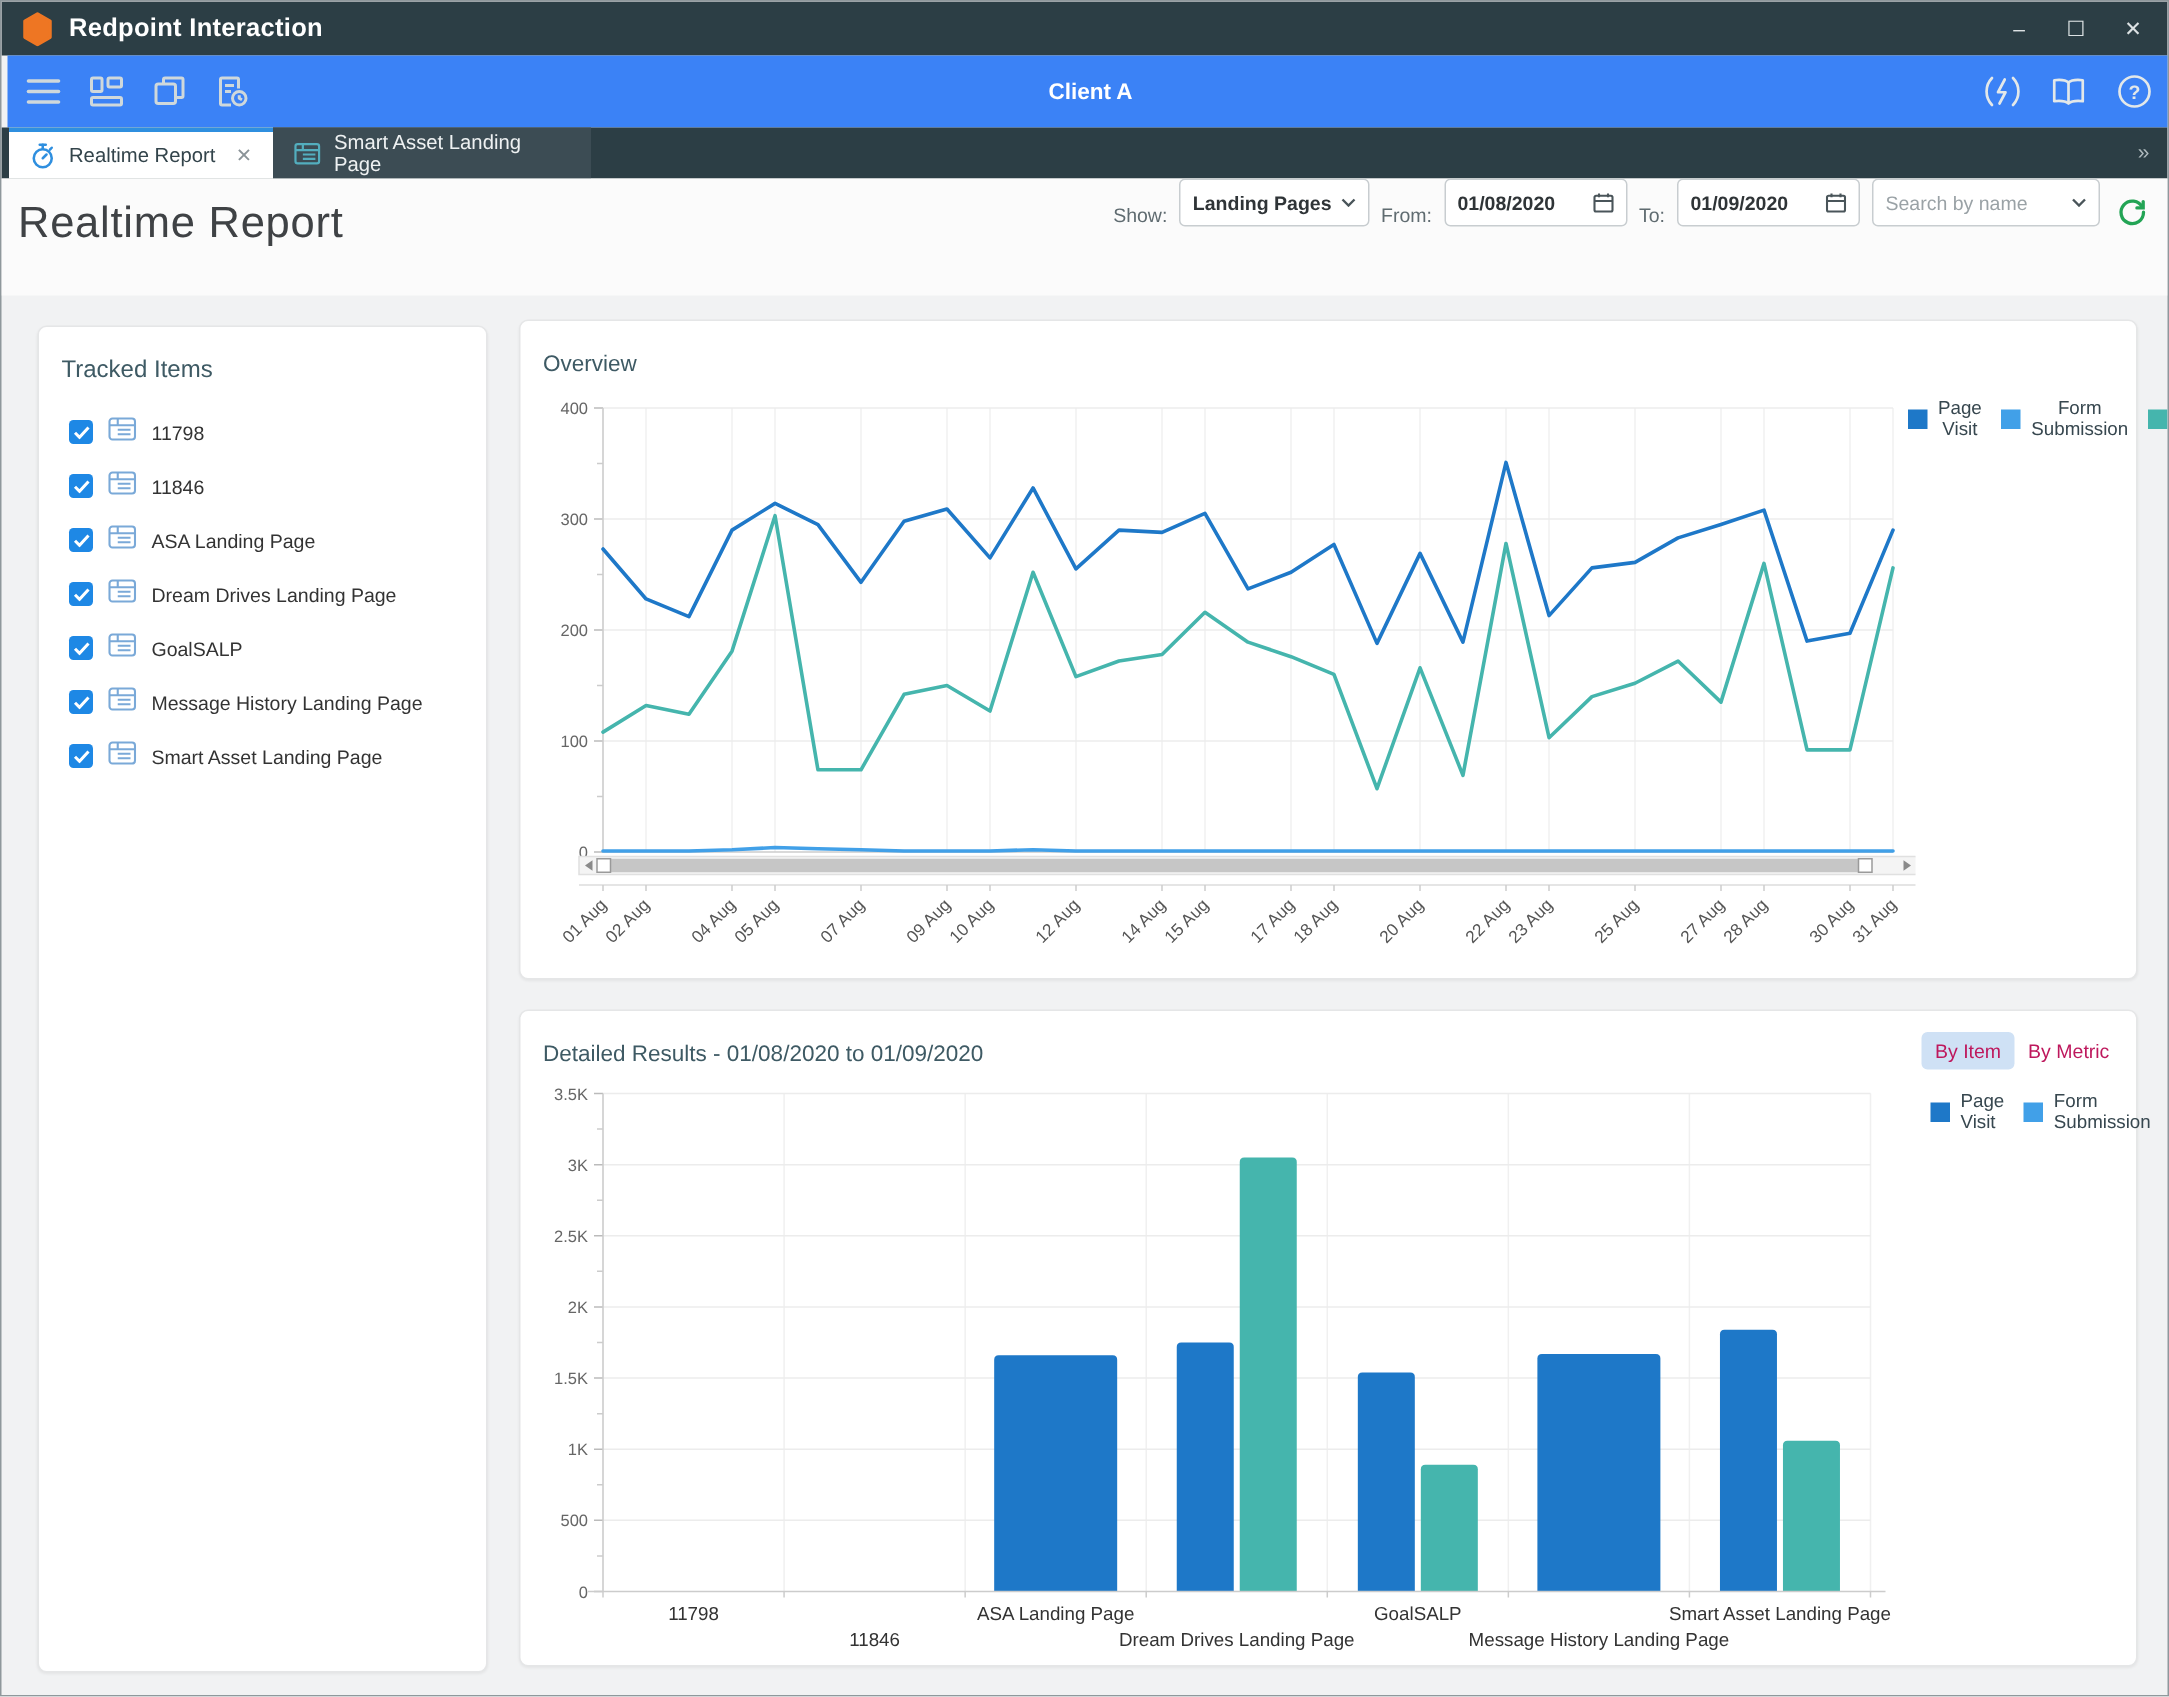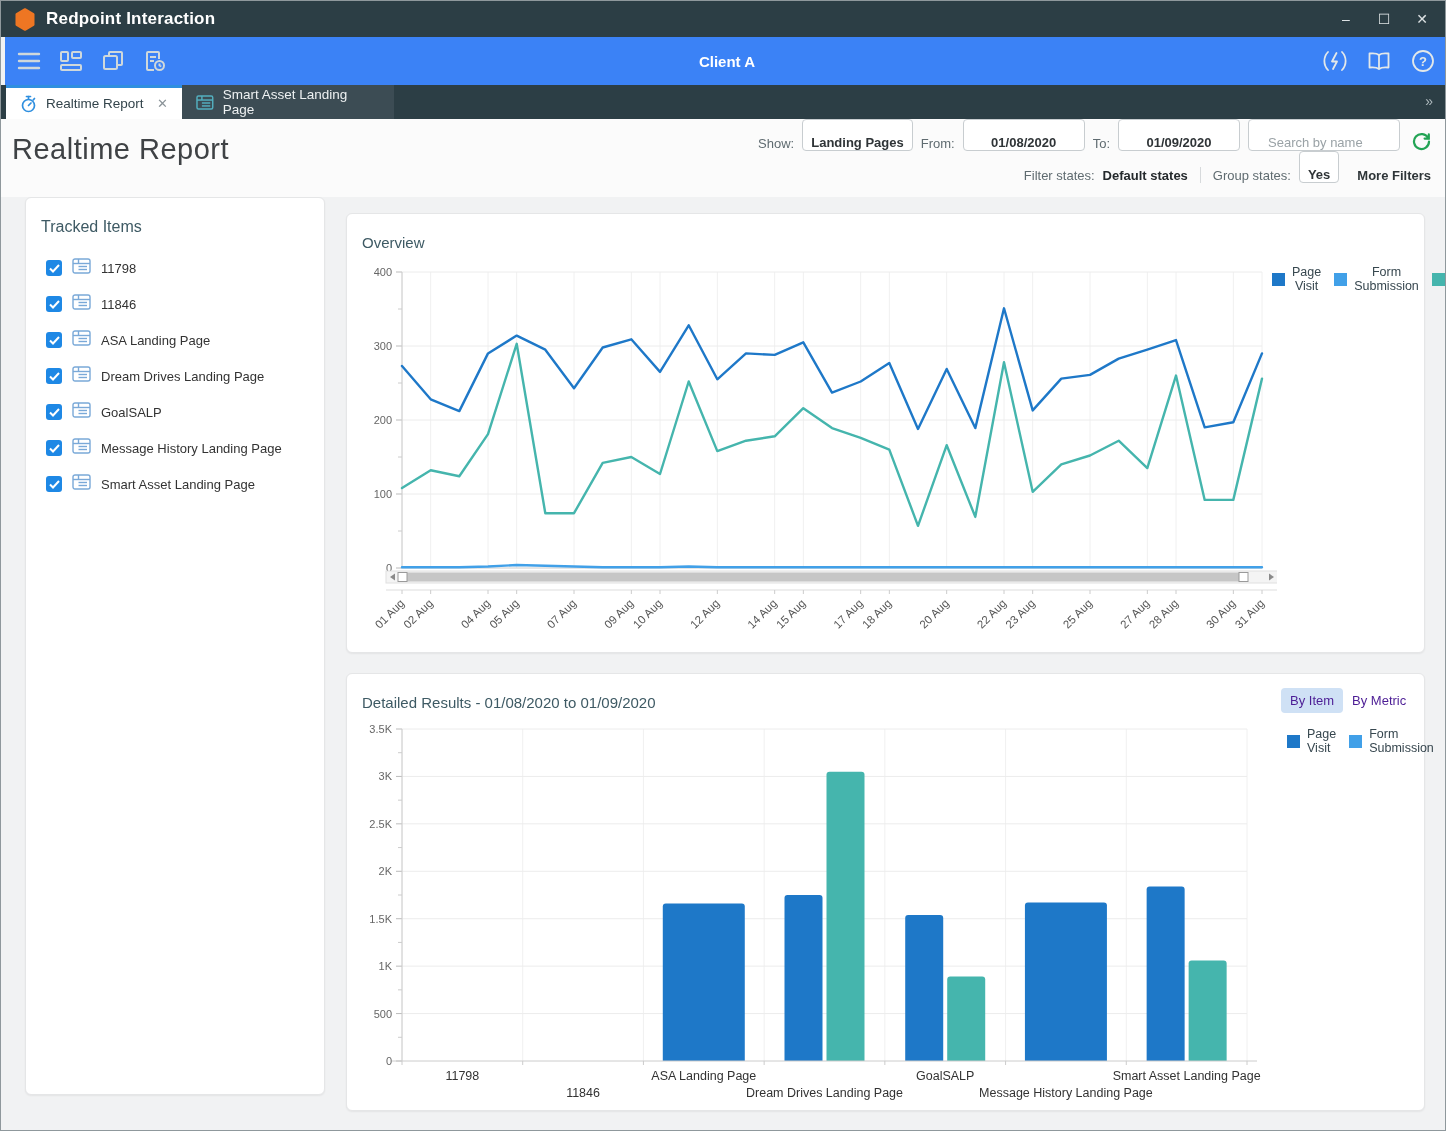--- a/index.html
+++ b/index.html
@@ -28,49 +28,49 @@
   .tab-close { margin-left:auto; color:#8a9398; font-size:13px; }
   .tab-overflow { position:absolute; right:14px; top:8px; color:#aeb9bd; font-size:14px; letter-spacing:-2px; }
 
   
   .pagehead { position:absolute; left:0; top:118px; width:100%; height:78px; background:#fbfbfb; }
   .pagehead h1 { position:absolute; left:11px; top:14px; font-size:29px; font-weight:normal; color:#3f4245; letter-spacing:.5px; }
   .frow { position:absolute; right:14px; display:flex; align-items:flex-end; gap:8px; }
   .frow1 { top:6px; height:26px; }
   .frow2 { top:40px; height:24px; }
   .flabel { color:#5f6b70; font-size:13px; }
-  .fbox { display:flex; align-items:center; gap:6px; border:1px solid #c8cdd0; border-radius:4px; background:#fff; height:25px; padding:15px 8px; font-size:13px; color:#2f3437;flex-direction:column; }
+  .fbox { display:flex; align-items:center; gap:6px; border:1px solid #c8cdd0; border-radius:4px; background:#fff; height:25px; padding:15px 8px; font-size:13px; color:#2f3437; }
   .chev { width:10px; height:6px; }
   .searchbox { width:152px; justify-content:space-between; }
   .searchbox input { border:none; outline:none; width:112px; font-size:13px; color:#333; font-family:inherit; background:transparent; }
   .searchbox input::placeholder { color:#9aa2a6; }
   .fstatic { color:#24292c; font-size:13px; font-weight:bold; }
   .fdivider { width:1px; height:16px; background:#d7dadc; margin:0 4px; }
   .morefilters { color:#2e3538; font-size:13px; font-weight:bold; margin-left:10px; }
 
   
   .card { position:absolute; background:#fff; border:1px solid #e5e6e7; border-radius:6px; box-shadow:0 1px 2px rgba(0,0,0,.06); }
   .card-title { position:absolute; left:15px; top:20px; font-size:15px; color:#3e5a64; }
-  .tracked { left:24px; top:196px; width:300px; height:898px; }
+  .tracked { left:24px; top:216px; width:300px; height:898px; }
   .overviewcard { left:345px; top:212px; width:1079px; height:440px;text-align:center; }
   .detailedcard { left:345px; top:672px; width:1079px; height:438px; }
 
   .tracked-list { position:absolute; left:20px; top:52px; right:10px; }
   .titem { height:36px; display:flex; align-items:center; gap:10px; }
   .cb { width:16px; height:16px; border-radius:3px; background:#1e88e5; display:flex; align-items:center; justify-content:center; flex:0 0 16px; }
   .titem-label { font-size:13px; color:#333; }
 
   .legend { position:absolute; display:flex; flex-direction:row; gap:13px; }
   .legend-ov { left:925px; top:51px; }
   .legend-dt { left:940px; top:53px; }
   .legenditem { display:flex; align-items:center; gap:7px; font-size:12.5px; color:#37474f; }
   .swatch { width:13px; height:13px; flex:0 0 13px; }
 
   .toggle { position:absolute; left:934px; top:14px; display:flex; align-items:center; }
-  .tgbtn { font-size:13px; color:#4c1d95; padding:5px 9px; border-radius:4px; }
+  .tgbtn { font-size:13px; color:#be185d; padding:5px 9px; border-radius:4px; }
   .tgbtn.active { background:#cfe1f5; }
 
   svg text { font-family:"Liberation Sans", sans-serif; }
 </style>
 </head>
 <body>
 
 <div class="window">
 
   <div class="titlebar">
@@ -224,33 +224,20 @@
           </svg>
       </div>
       <svg width="19" height="19" viewBox="0 0 19 19" style="margin-left:4px;">
           <g fill="none" stroke="#23a455" stroke-width="2.2" stroke-linecap="round">
             <path d="M16.2 6.2 A7.5 7.5 0 1 0 17 9.5"></path>
             <polyline points="16.8,2.4 16.8,6.6 12.6,6.6" fill="none"></polyline>
           </g>
         </svg>
     </div>
 
-    <div class="frow frow2">
-      <span class="flabel">Filter states:</span>
-      <span class="fstatic">Default states</span>
-      <div class="fdivider"></div>
-      <span class="flabel">Group states:</span>
-      <div class="fbox" style="font-weight:bold;">
-        <span>Yes</span>
-        <svg class="chev" viewBox="0 0 10 6">
-            <polyline points="1,1 5,5 9,1" fill="none" stroke="#4a555a" stroke-width="1.6"></polyline>
-          </svg>
-      </div>
-      <span class="morefilters">More Filters</span>
-    </div>
   </div>
 
   <div class="card tracked">
     <div class="card-title" style="font-size:16px;">Tracked Items</div>
     <div class="tracked-list" id="tracked-list">
         <div class="titem">
           <span class="cb">
             <svg width="11" height="9" viewBox="0 0 11 9">
               <polyline points="1,4.5 4,7.5 10,1" fill="none" stroke="#fff" stroke-width="2"></polyline>
             </svg>

